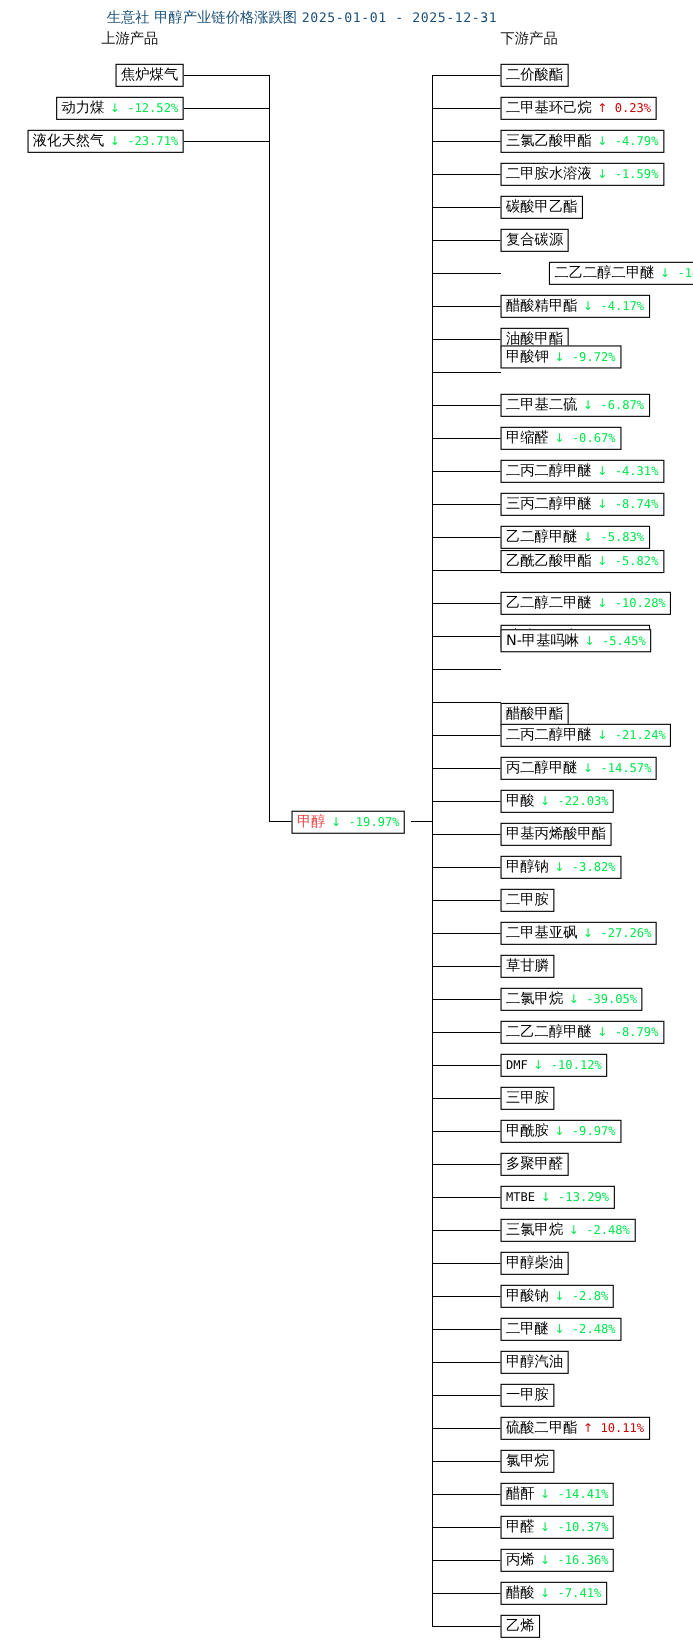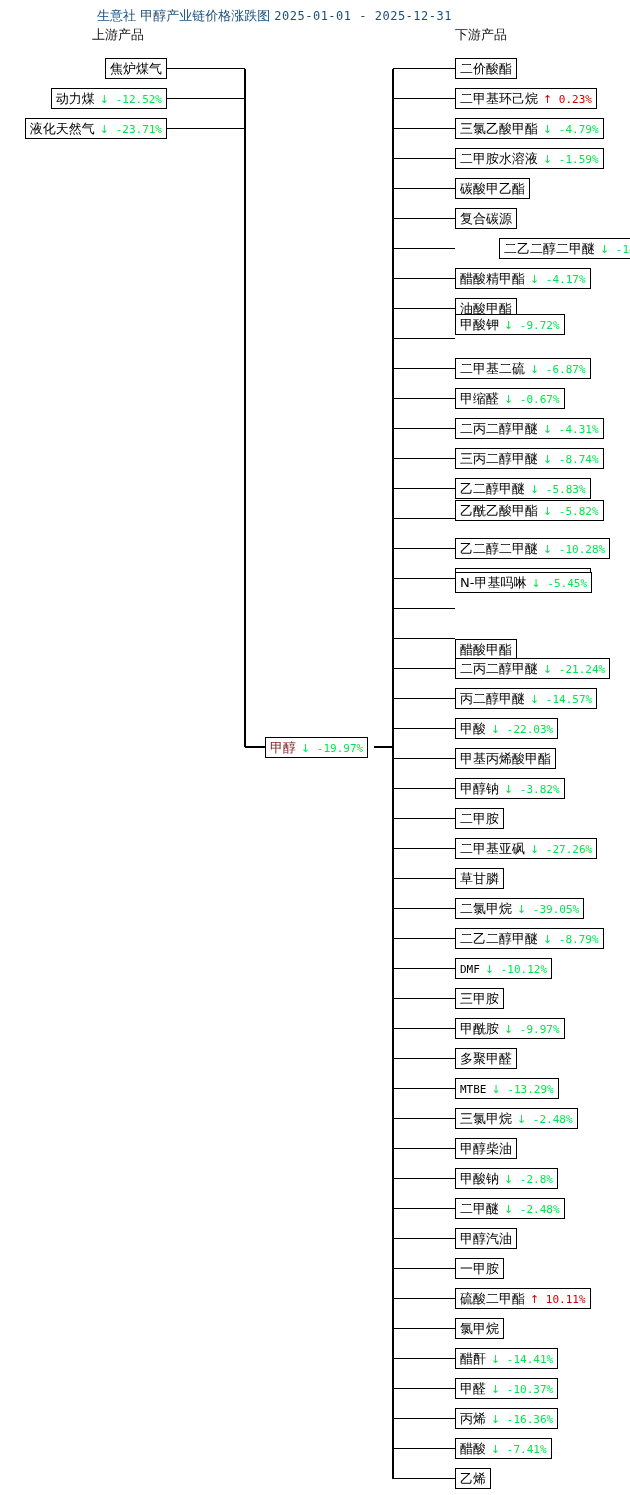--- a/index.html
+++ b/index.html
@@ -88,21 +88,21 @@
   .node.up-node {
     right: 463px;     
   }
   .node.down-node {
     left: 455px;
   }
   .node.center-node {
     left: 265px;
     border: 1px solid #000000;
   }
-  .node.center-node .nm { color: #7f1d1d; }
+  .node.center-node .nm { color: #ef4444; }
 </style>
 </head>
 <body>
 
 <div id="chart-root">
 
   <div class="title">
     <span>生意社 甲醇产业链价格涨跌图</span>
     <span class="daterange">2025-01-01 - 2025-12-31</span>
   </div>

